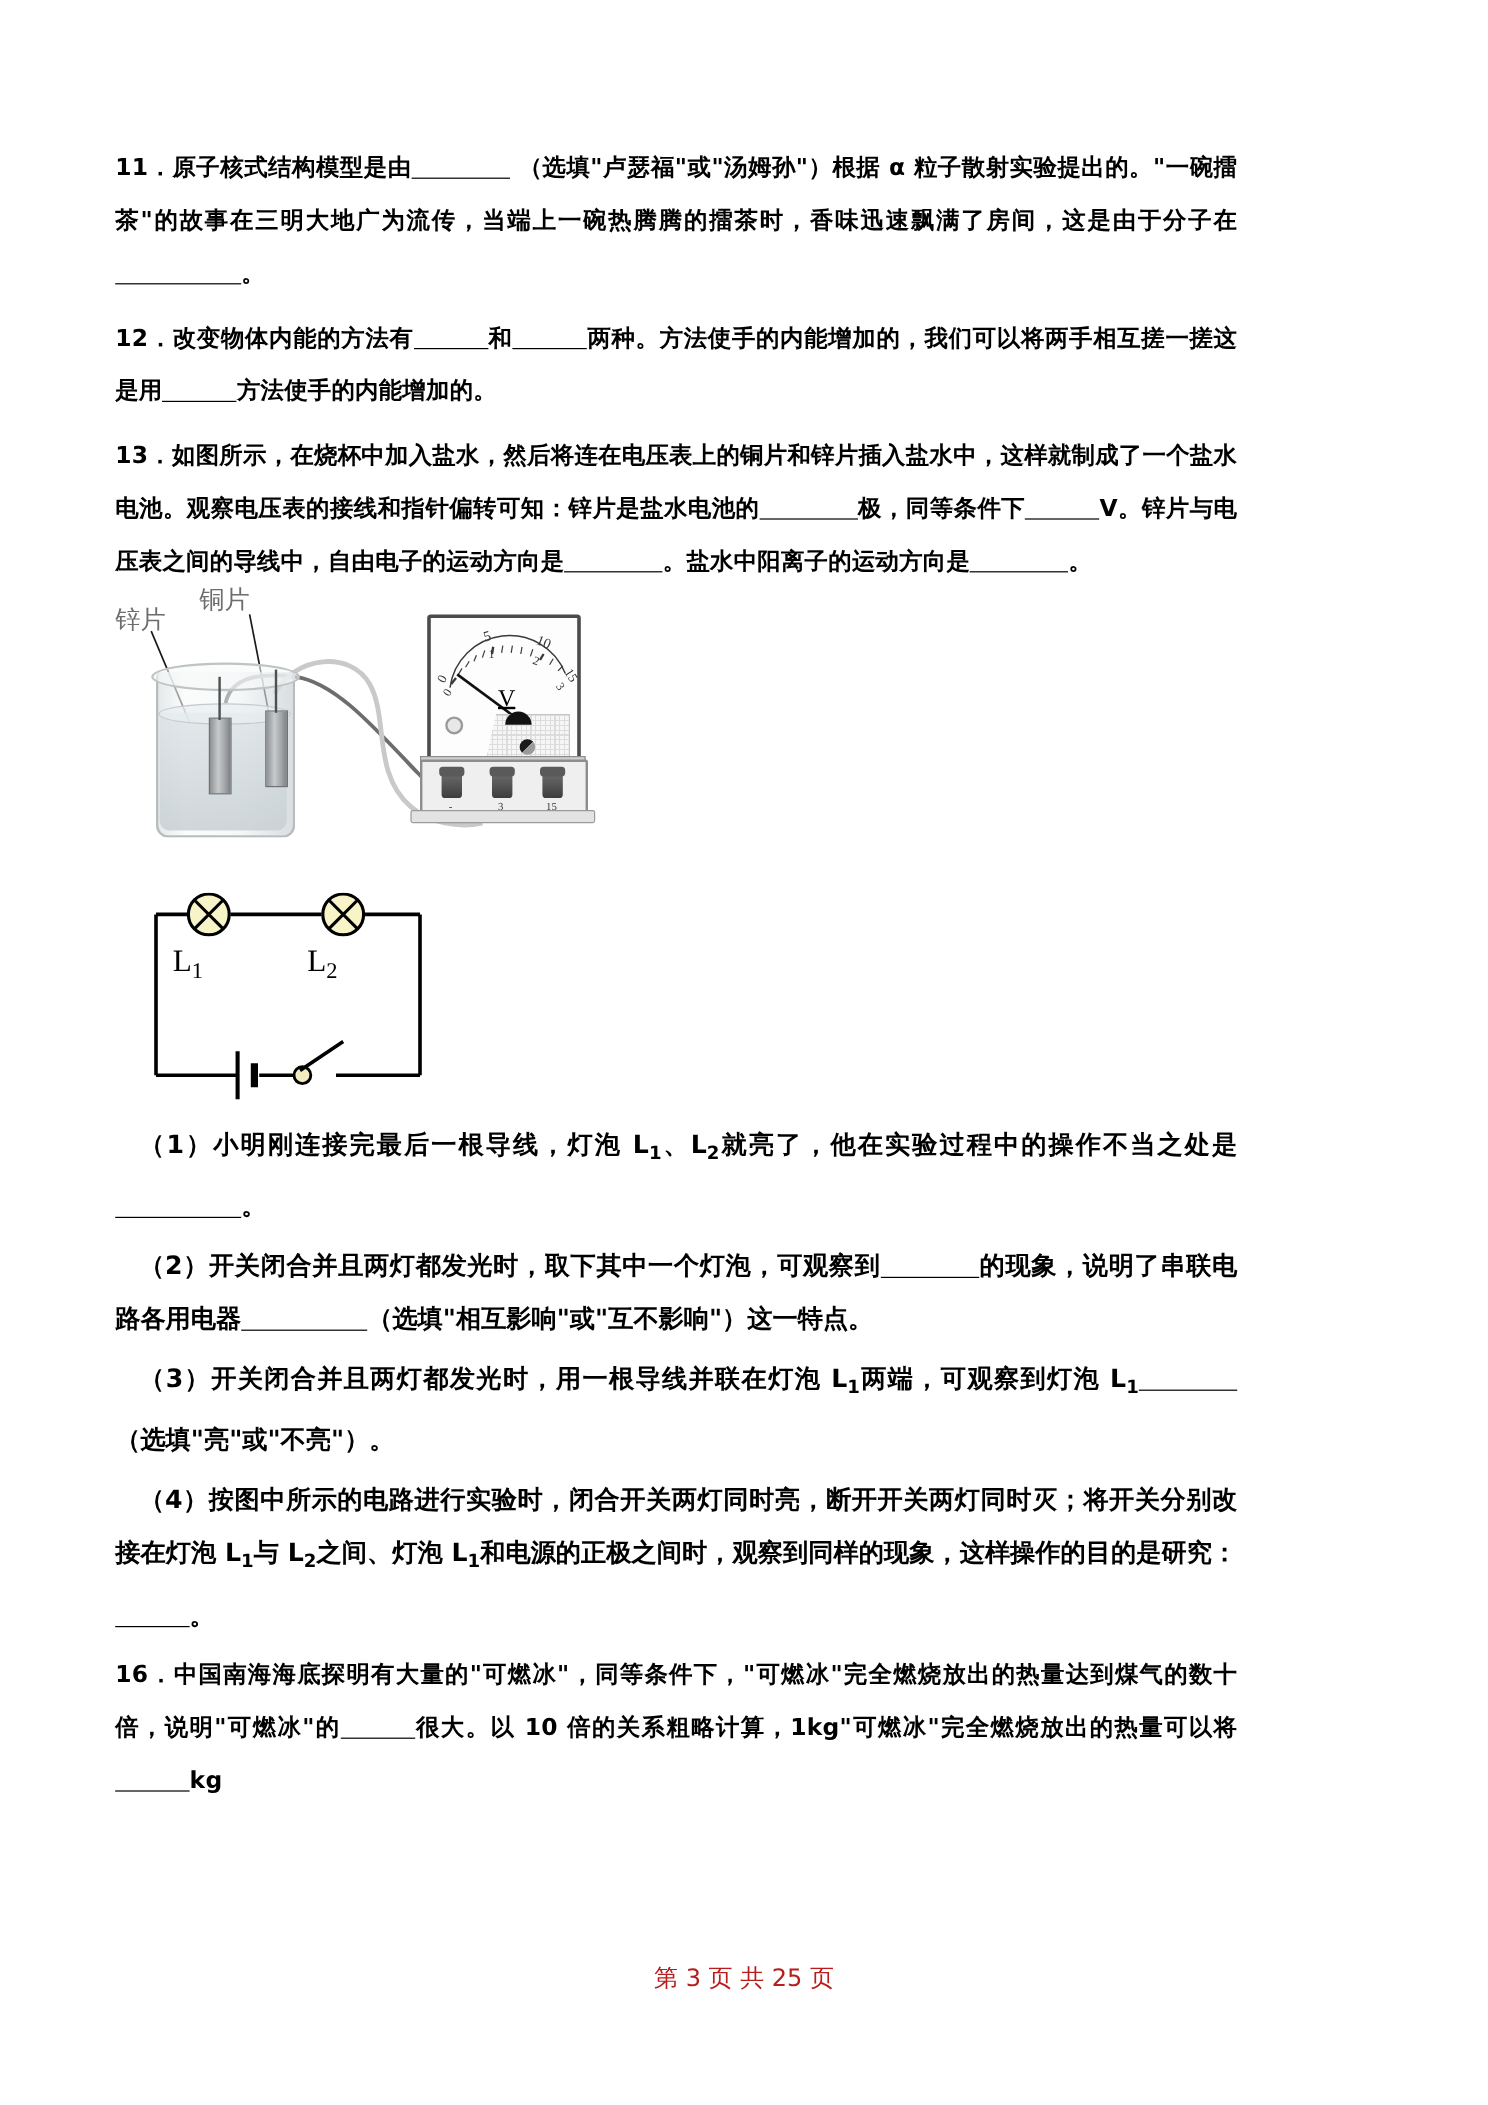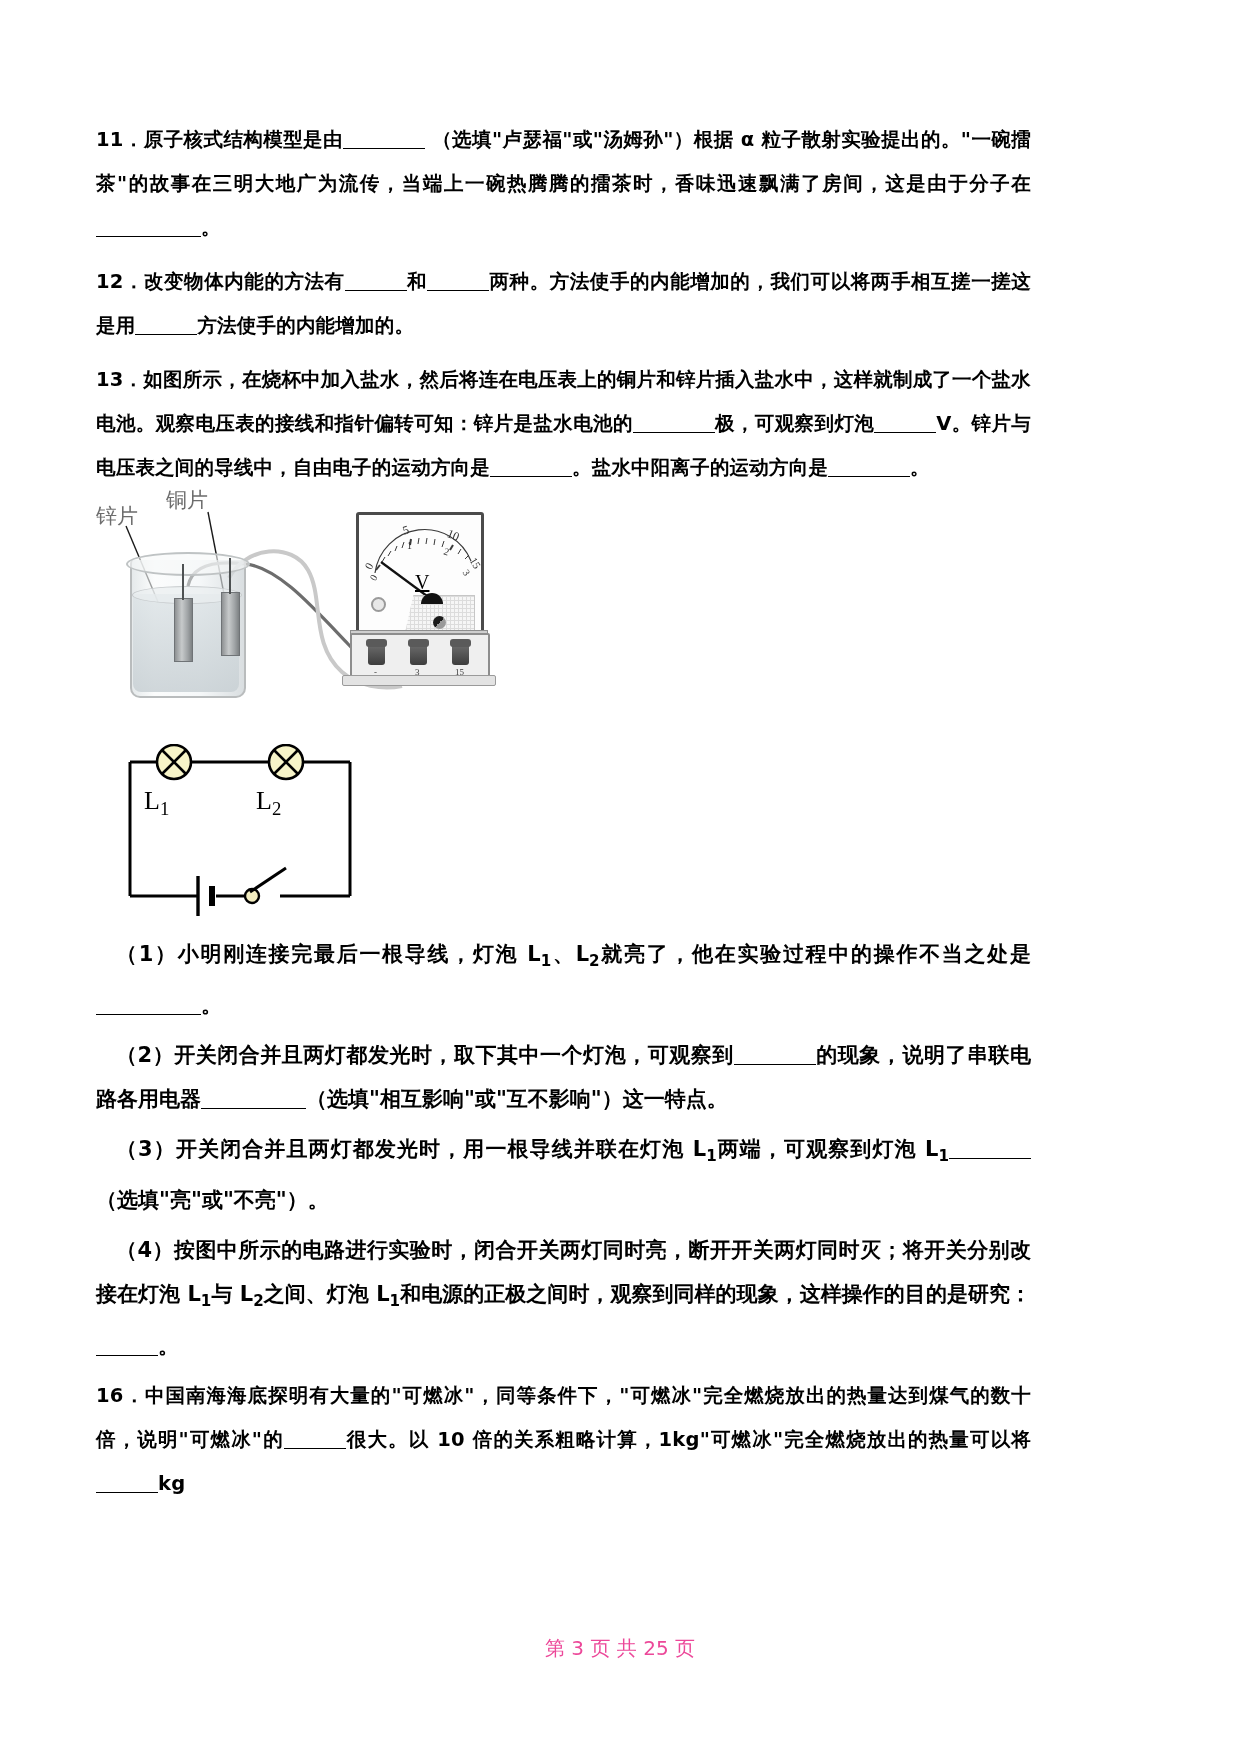--- a/index.html
+++ b/index.html
@@ -215,40 +215,40 @@
   }
 
   .footer {
     position: absolute;
     left: 0;
     right: 0;
     bottom: 92px;
     text-align: center;
     font-size: 20px;
     font-family: "DejaVu Sans", "Liberation Sans", sans-serif;
-    color: #ec4899;
+    color: #b91c1c;
   }
 </style>
 </head>
 <body>
 
 <div class="page">
  <div class="content">
 
   <p class="q">
     <span>11．</span><span>原子核式结构模型是由</span><span class="blank-m"></span>
     <span>（选填"卢瑟福"或"汤姆孙"）根据 α 粒子散射实验提出的。"一碗擂茶"的</span><span>故事在三明大地广为流传，当端上一碗热腾腾的擂茶时，香味迅速飘满了房间，这是由于分子在</span><span class="blank-l"></span><span>。</span>
   </p>
 
   <p class="q">
     <span>12．</span><span>改变物体内能的方法有</span><span class="blank-s"></span><span>和</span><span class="blank-s"></span><span>两种。方法使手的内能增加的，我们可以将两手相互搓一搓这是</span><span>用</span><span class="blank-s"></span><span>方法使手的内能增加的。</span>
   </p>
 
   <p class="q tight">
-    <span>13．</span><span>如图所示，在烧杯中加入盐水，然后将连在电压表上的铜片和锌片插入盐水中，这样就制成了一个盐</span><span>水电池。观察电压表的接线和指针偏转可知：锌片是盐水电池的</span><span class="blank-m"></span><span>极，可观察到灯泡</span><span class="blank-s"></span><span>V。锌</span><span>片与电压表之间的导线中，自由电子的运动方向是</span><span class="blank-m"></span><span>。盐水中阳离子的运动方向是</span><span class="blank-m"></span><span>。</span>
+    <span>13．</span><span>如图所示，在烧杯中加入盐水，然后将连在电压表上的铜片和锌片插入盐水中，这样就制成了一个盐</span><span>水电池。观察电压表的接线和指针偏转可知：锌片是盐水电池的</span><span class="blank-m"></span><span>极，同等条件下</span><span class="blank-s"></span><span>V。锌</span><span>片与电压表之间的导线中，自由电子的运动方向是</span><span class="blank-m"></span><span>。盐水中阳离子的运动方向是</span><span class="blank-m"></span><span>。</span>
   </p>
 
   <div class="fig-battery">
 
     <span class="lbl-zinc">锌片</span>
     <span class="lbl-copper">铜片</span>
 
     <svg class="fig-svg" viewBox="0 0 935 238">
 
       <line x1="30" y1="32" x2="62" y2="108" stroke="#1a1a1a" stroke-width="1.4"></line>

